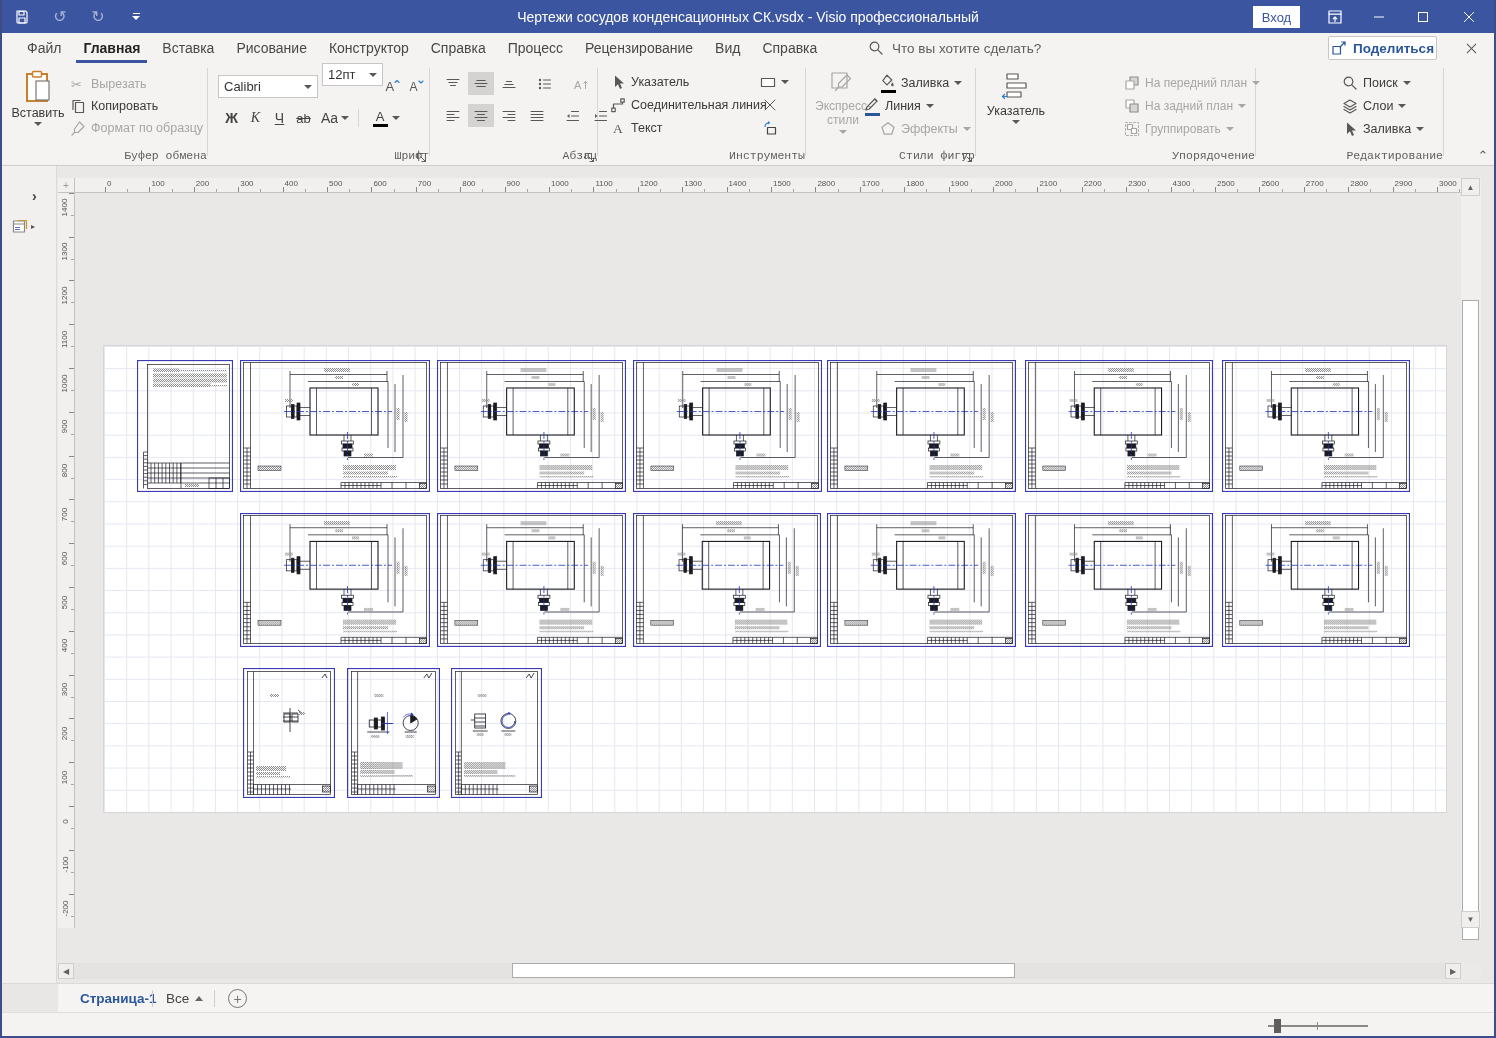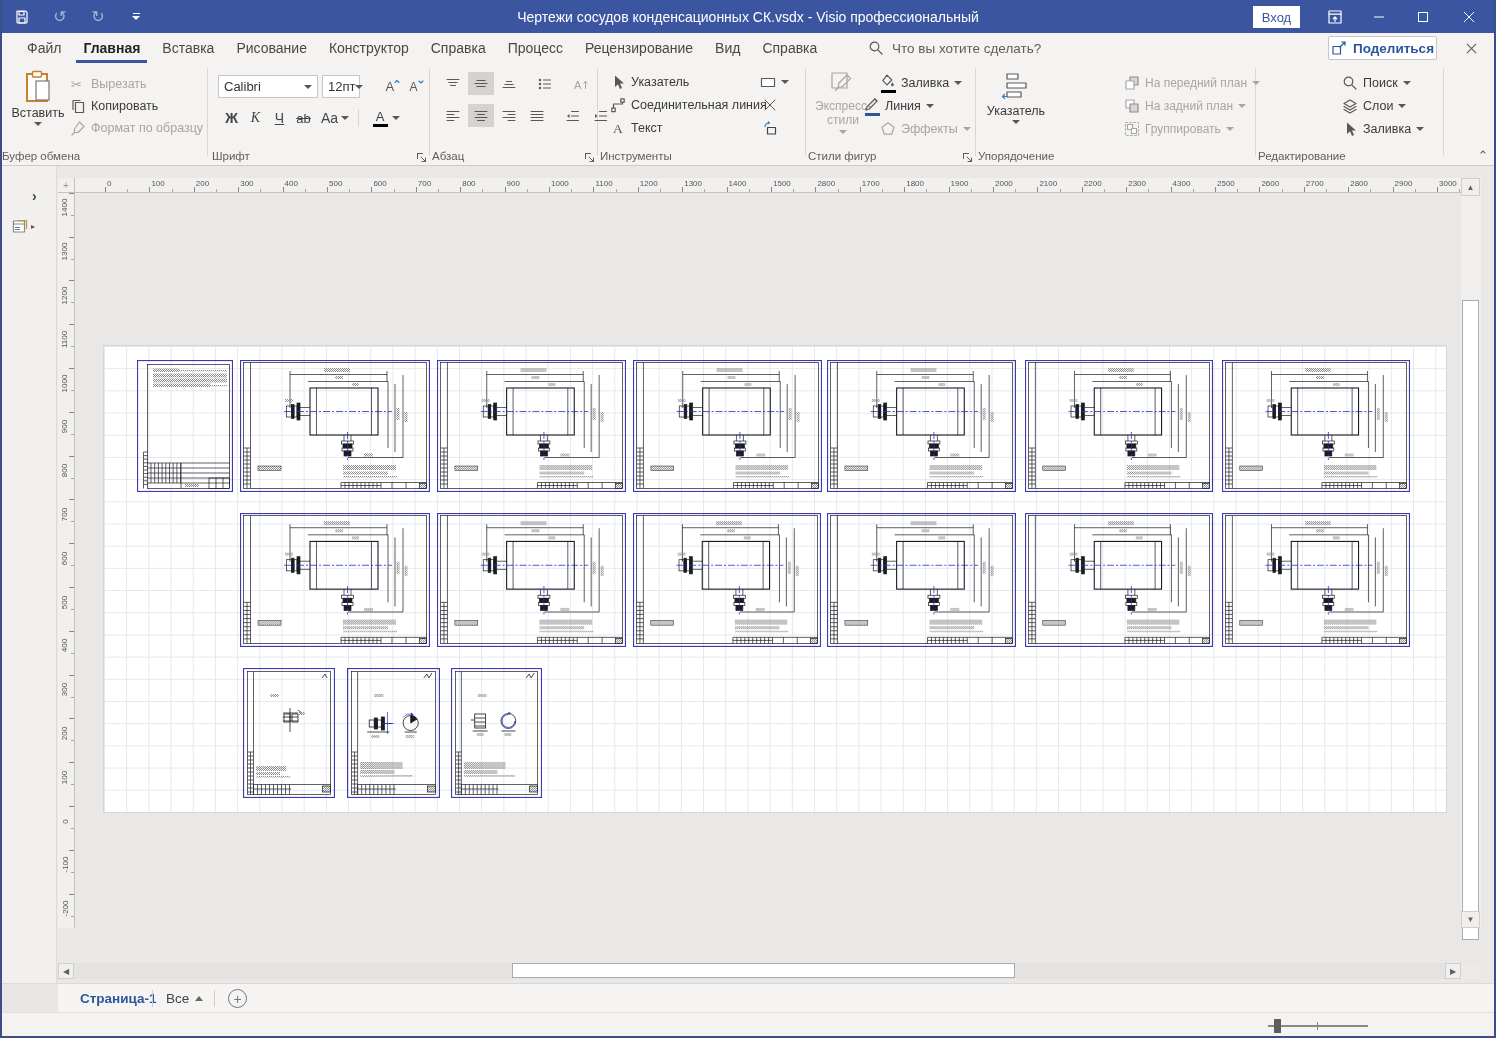--- a/index.html
+++ b/index.html
@@ -26,21 +26,21 @@
   .tab.active { color:#242424; font-weight:bold; }
   .tab.active::after { content:""; position:absolute; left:4px; right:4px; bottom:0; height:3px; background:#3b55a0; }
   .tellme { position:absolute; left:868px; top:0; height:30px; display:flex; align-items:center; gap:8px; font-size:13.5px; color:#605e5c; }
   .share-btn { position:absolute; left:1328px; top:3px; width:109px; height:24px; border:1px solid #c8c6c4; background:#fff; border-radius:2px; display:flex; align-items:center; justify-content:center; gap:6px; font-size:13.5px; font-weight:bold; color:#2b579a; }
   .tab-close { position:absolute; left:1460px; top:4px; width:22px; height:22px; display:flex; align-items:center; justify-content:center; color:#5a5856; }
 
   
   .ribbon { position:absolute; left:0; top:63px; width:1496px; height:103px; background:#f4f3f2; border-bottom:1px solid #cfcdcb; font-size:12.5px; color:#3b3a39; }
   .rdiv { position:absolute; top:5px; height:88px; width:1px; background:#d8d6d4; }
   .rgroup { position:absolute; top:0; height:102px; }
-  .glabel { position:absolute; left:0; right:0; bottom:3px; text-align:left; font-size:11.5px; color:#605e5c; }
+  .glabel { position:absolute; left:0; right:0; bottom:3px; text-align:right; font-size:11.5px; color:#605e5c;font-family:Liberation Mono, monospace; }
   .launcher { position:absolute; right:3px; bottom:3px; width:12px; height:12px; color:#605e5c; }
   .bigbtn { position:absolute; display:flex; flex-direction:column; align-items:center; justify-content:flex-start; gap:2px; text-align:center; line-height:1.15; padding-top:4px; }
   .srow { position:absolute; display:flex; align-items:center; gap:5px; height:21px; white-space:nowrap; }
   .ic { display:inline-flex; align-items:center; justify-content:center; color:#5a5856; }
   .dis, .dis .ic { color:#a8a6a4 !important; }
   .combo { position:absolute; height:23px; background:#fff; border:1px solid #c8c6c4; display:flex; align-items:center; font-size:13px; color:#333; padding:0 5px; justify-content:space-between; }
   .fbtn { width:23px; height:22px; display:flex; align-items:center; justify-content:center; font-size:14px; color:#444; }
   .pbtn { width:26px; height:23px; display:flex; align-items:center; justify-content:center; color:#5a5856; }
   .pbtn.sel { background:#d5d3d1; }
   .cbar { width:15px; height:3px; background:#000; margin-top:1px; }
@@ -231,21 +231,21 @@
         <span>Формат по образцу</span>
       </div>
       <div class="glabel">Буфер обмена</div>
     </div>
 
     <div class="rgroup" style="left:212px;width:217px">
       <div class="combo" style="left:6px;top:12px;width:100px">
         <span>Calibri</span>
         <span class="caret-dn" style="border-top-color:#5a5856"></span>
       </div>
-      <div class="combo" style="left:110px;top:12px;width:38px">
+      <div class="combo" style="left:110px;top:0;width:61px">
         <span>12пт</span>
         <span class="caret-dn" style="border-top-color:#5a5856"></span>
       </div>
       <div class="fbtn" style="position:absolute;left:168px;top:12px">
           <span class="ic">
             <svg width="16" height="16" viewBox="0 0 16 16" fill="none" stroke="currentColor" stroke-width="1.2" stroke-linecap="round" stroke-linejoin="round">
               <text x="1.5" y="13" font-size="13" fill="currentColor" stroke="none">А</text>
               <path d="M11 4.5L13 2.5l2 2" stroke="#2b7cd3" stroke-width="1.1"></path>
             </svg>
           </span>

